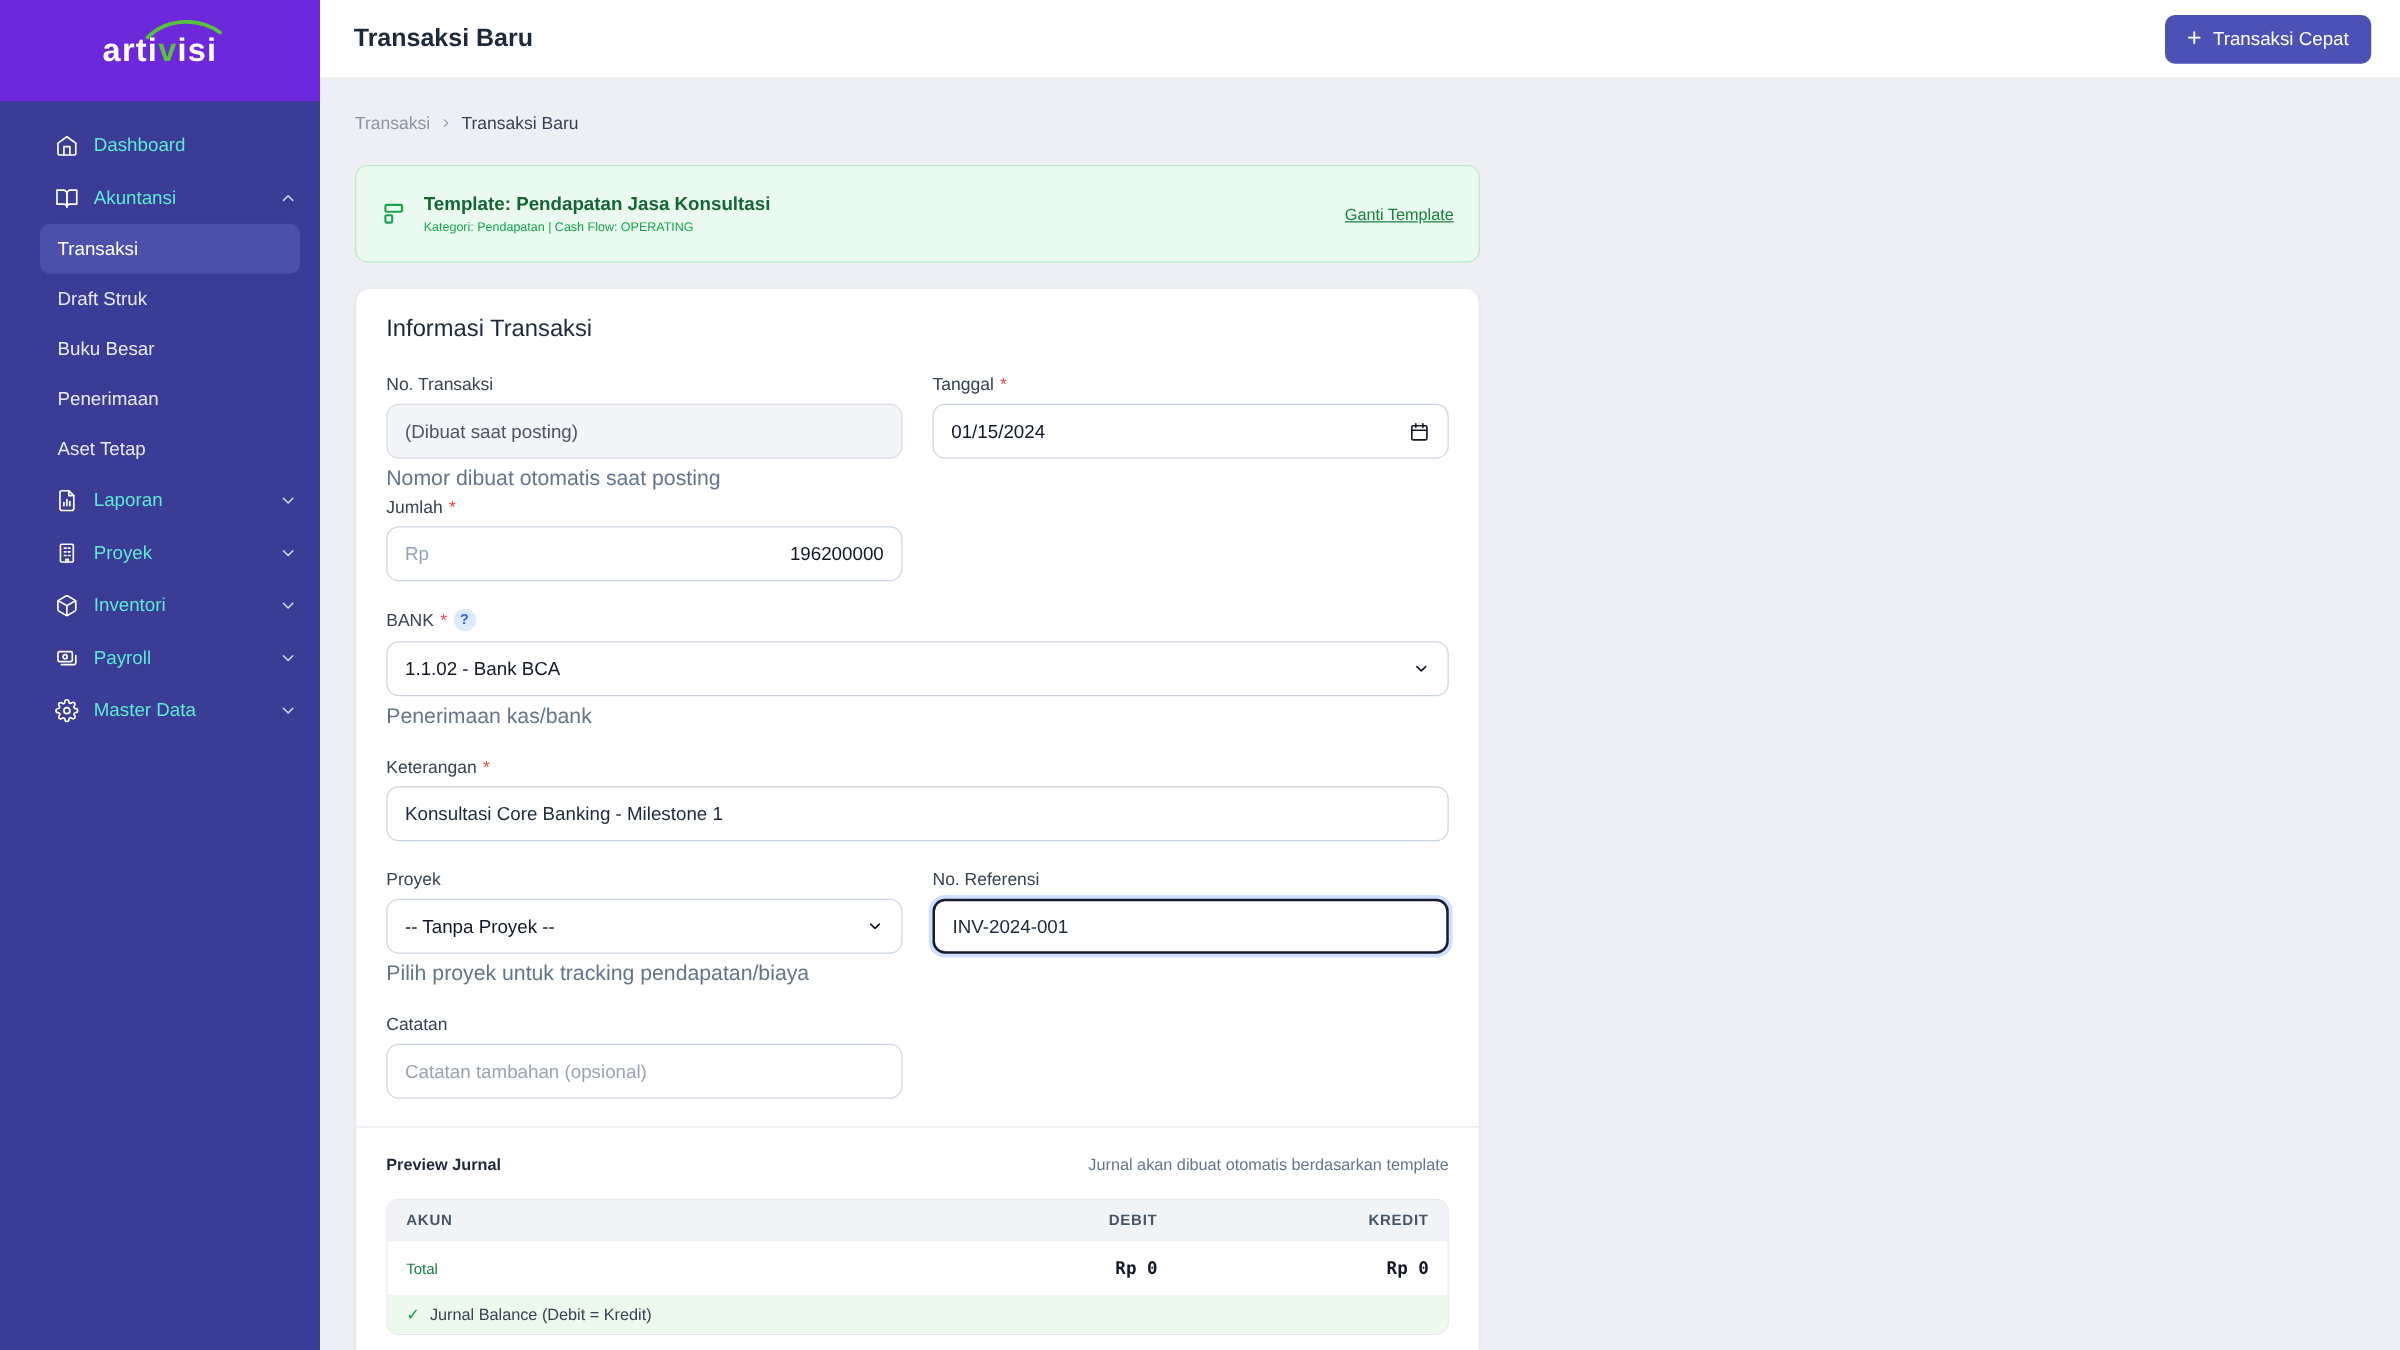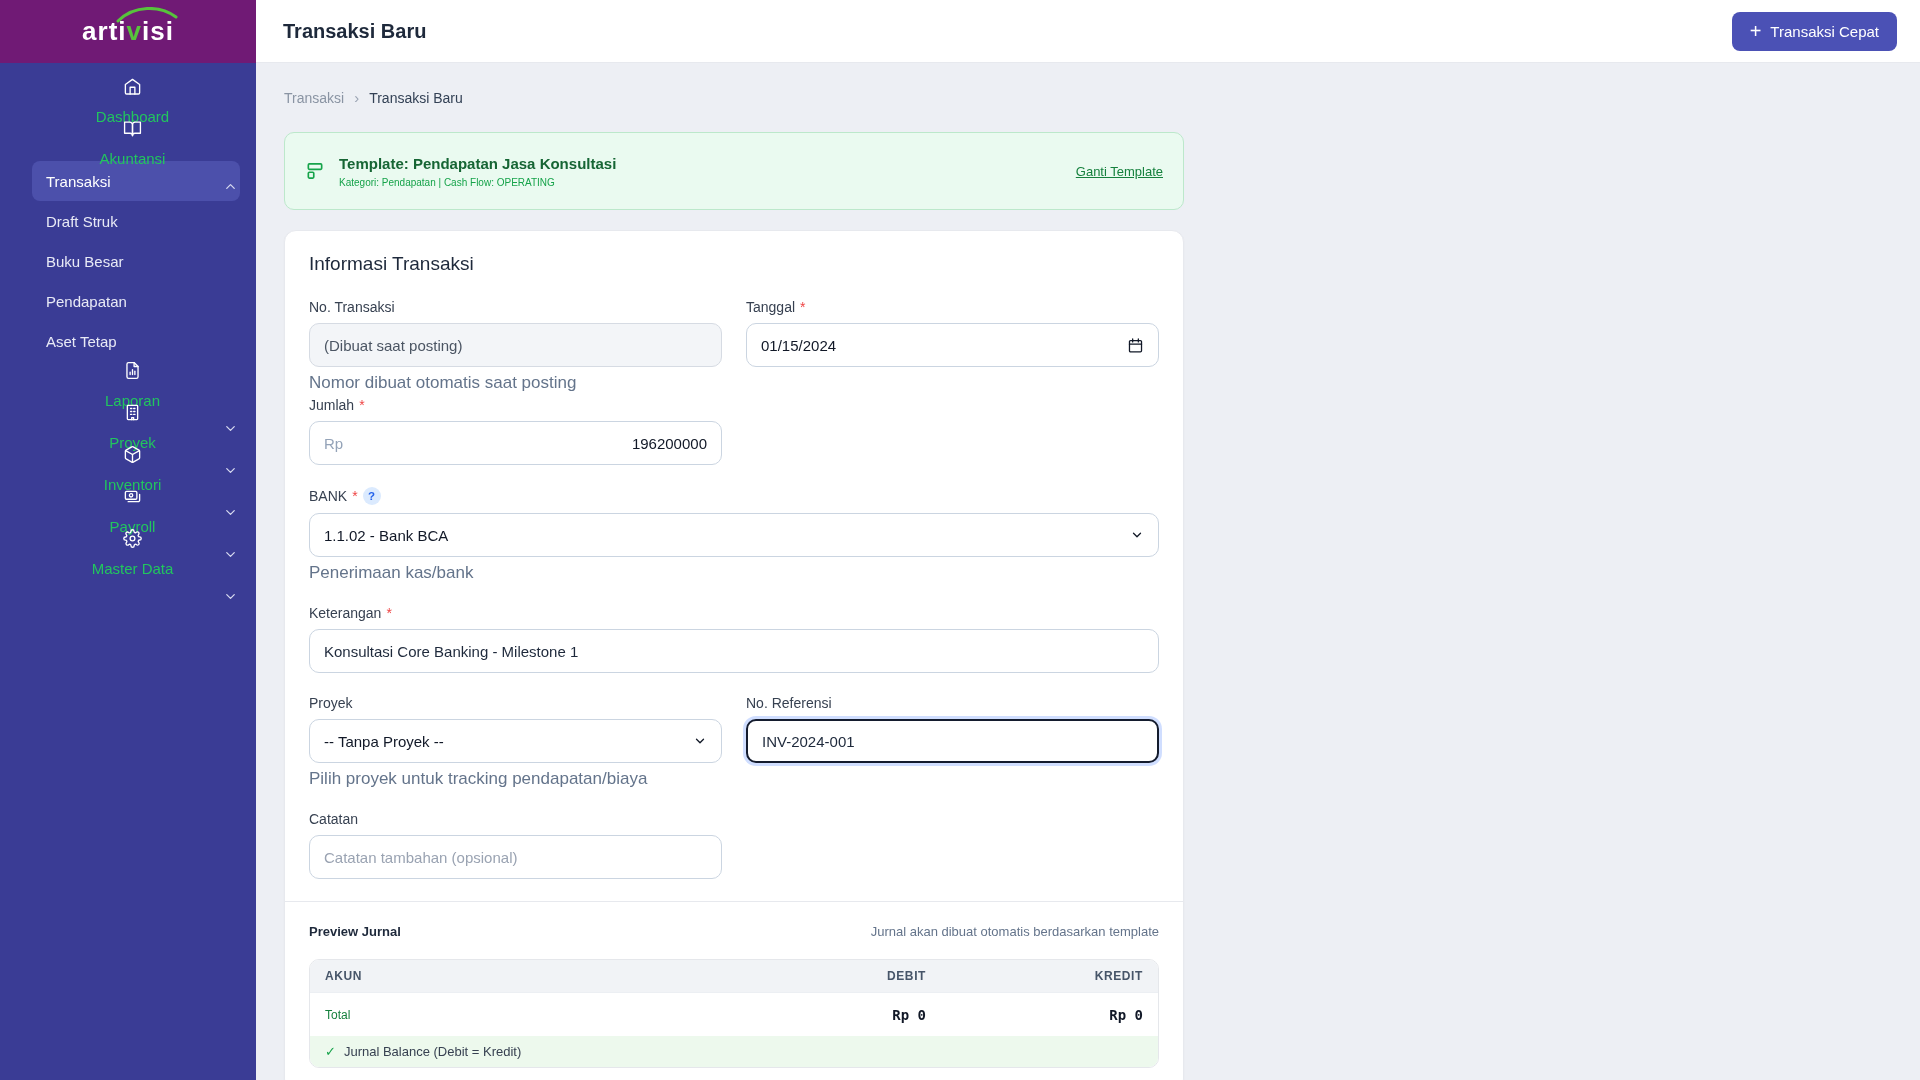--- a/index.html
+++ b/index.html
@@ -3,26 +3,26 @@
 <meta charset="utf-8">
 <style>
   * { margin:0; padding:0; box-sizing:border-box; }
   html,body { width:1920px; height:1080px; overflow:hidden; }
   body { font-family:"Liberation Sans", sans-serif; color:#1f2937; }
 
   .app { display:flex; width:1920px; height:1080px; }
 
   
   .sidebar { width:256px; height:1080px; background:#3a3c95; flex-shrink:0; display:flex; flex-direction:column; }
-  .logo-area { height:63px; background:#701a75; display:flex; align-items:center; justify-content:center; position:relative; }
+  .logo-area { height:81px; background:#6d28d9; display:flex; align-items:center; justify-content:center; position:relative; }
   .logo-text { font-size:26px; font-weight:bold; color:#ffffff; letter-spacing:1px; position:relative; }
   .logo-text .green { color:#57c23c; }
   .logo-swoosh { position:absolute; top:-9px; left:34px; }
   nav { padding-top:14px; }
-  .nav-item { height:42px; display:flex; align-items:center; gap:12px; padding:0 18px 0 27px; color:#22c55e; font-size:15px; cursor:pointer;flex-direction:column; }
+  .nav-item { height:42px; display:flex; align-items:center; gap:12px; padding:0 18px 0 44px; color:#5eead4; font-size:15px; cursor:pointer; }
   .nav-item .nicon { width:19px; height:19px; flex-shrink:0; display:flex; }
   .nav-item .nicon svg { width:19px; height:19px; stroke:#ffffff; fill:none; stroke-width:1.7; stroke-linecap:round; stroke-linejoin:round; }
   .nav-item .chev { margin-left:auto; display:flex; }
   .nav-item .chev svg { width:15px; height:15px; stroke:#d7daf0; fill:none; stroke-width:2; stroke-linecap:round; stroke-linejoin:round; }
   .sub-item { height:40px; margin:0 16px 0 32px; display:flex; align-items:center; padding-left:14px; color:#e8eaf6; font-size:15px; border-radius:8px; cursor:pointer; }
   .sub-item.active { background:#4c50ab; color:#ffffff; }
 
   
   .main { flex:1; display:flex; flex-direction:column; }
   .topbar { height:63px; background:#ffffff; border-bottom:1px solid #e7e9ee; display:flex; align-items:center; padding:0 23px 0 27px; flex-shrink:0; }
@@ -130,21 +130,21 @@
       <div class="sub-item active">
         <span>Transaksi</span>
       </div>
       <div class="sub-item">
         <span>Draft Struk</span>
       </div>
       <div class="sub-item">
         <span>Buku Besar</span>
       </div>
       <div class="sub-item">
-        <span>Pendapatan</span>
+        <span>Penerimaan</span>
       </div>
       <div class="sub-item">
         <span>Aset Tetap</span>
       </div>
 
       <div class="nav-item">
         <span class="nicon">
           <svg viewBox="0 0 24 24">
               <path d="M14 2H7a2 2 0 0 0-2 2v16a2 2 0 0 0 2 2h10a2 2 0 0 0 2-2V7z"></path>
               <polyline points="14 2 14 7 19 7"></polyline>

